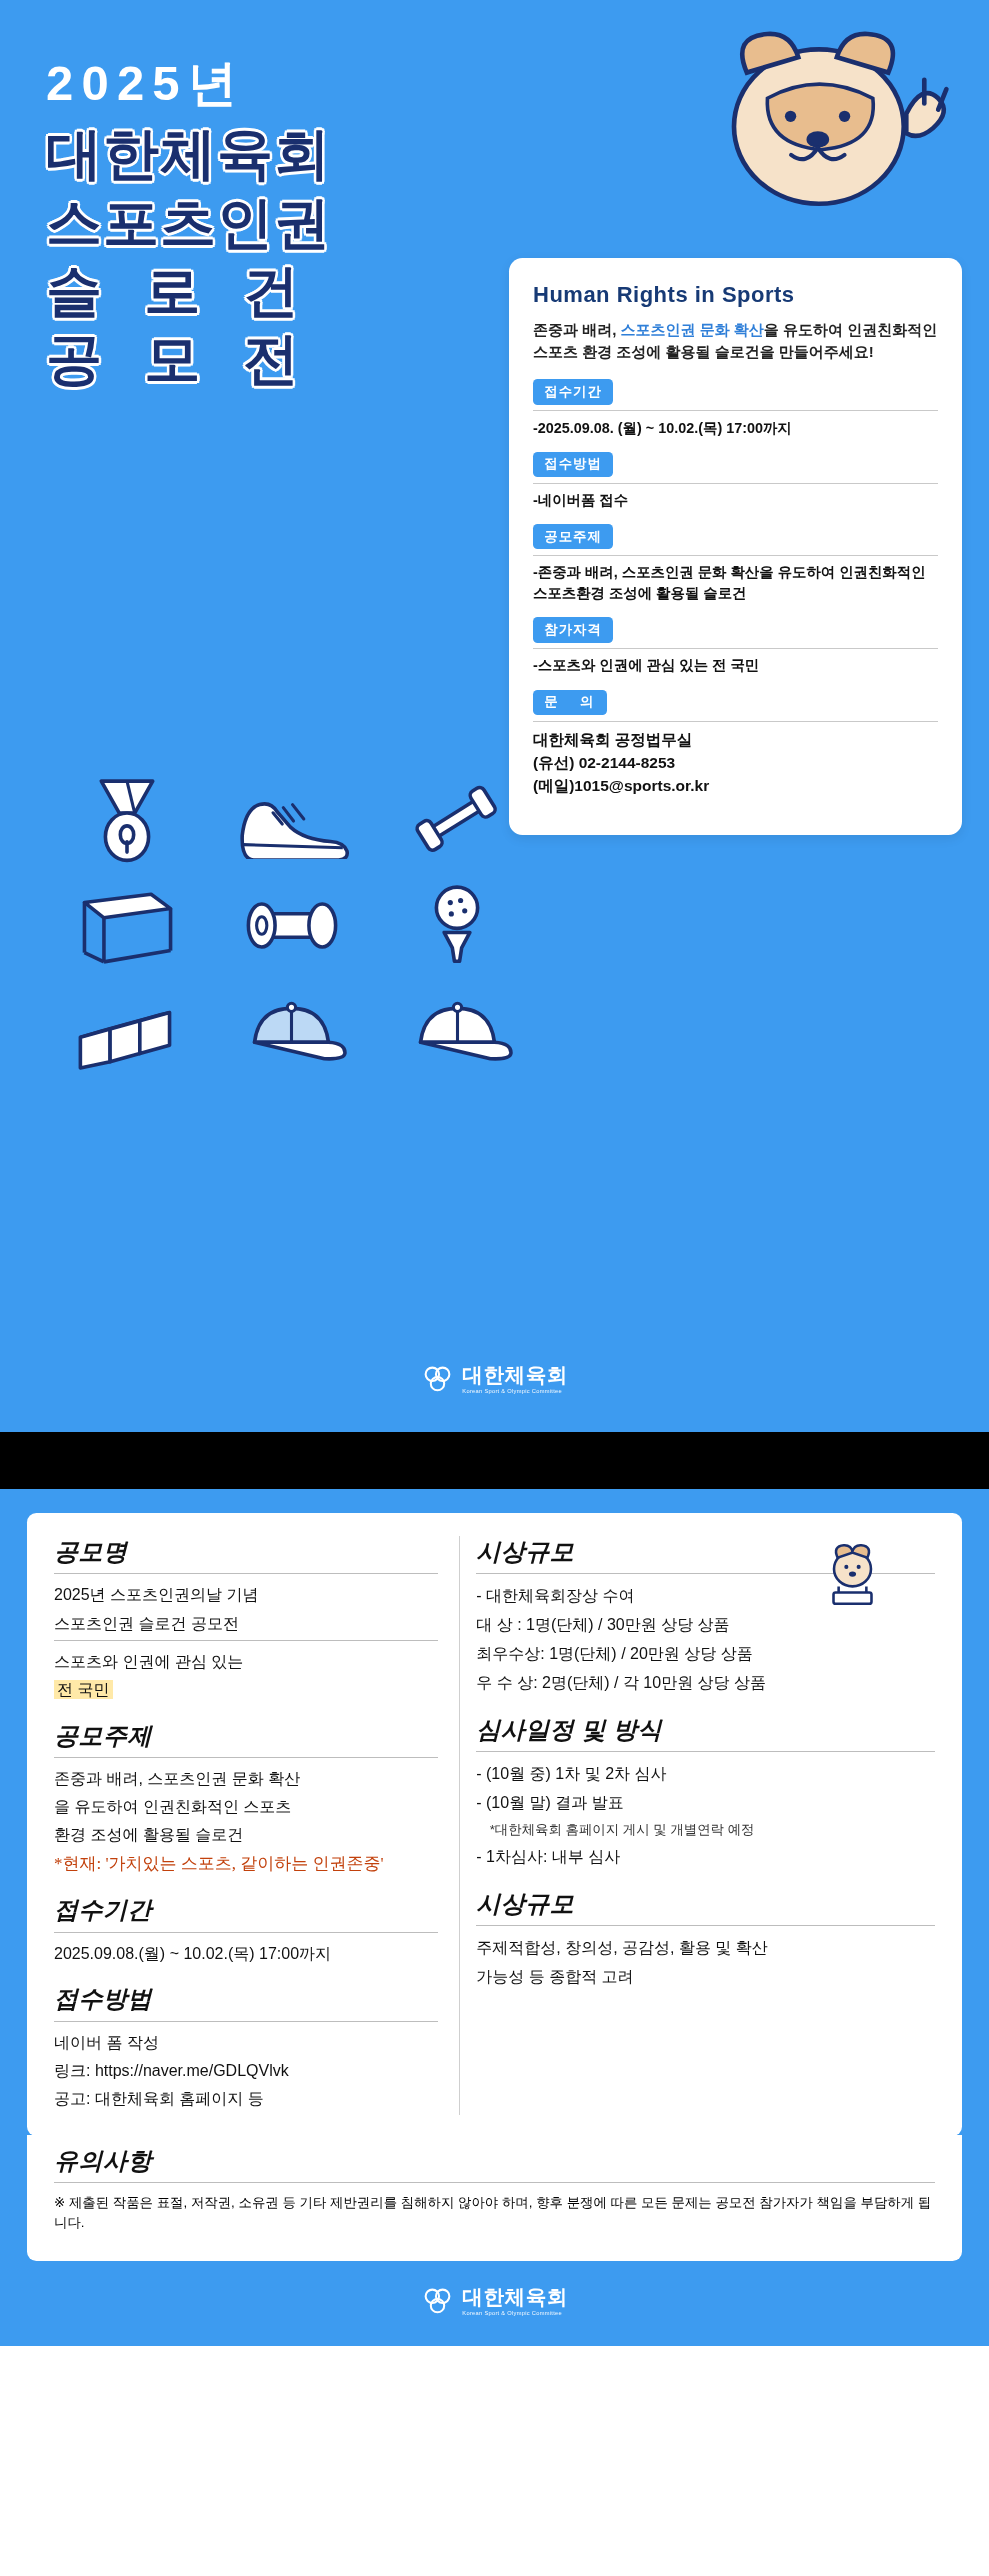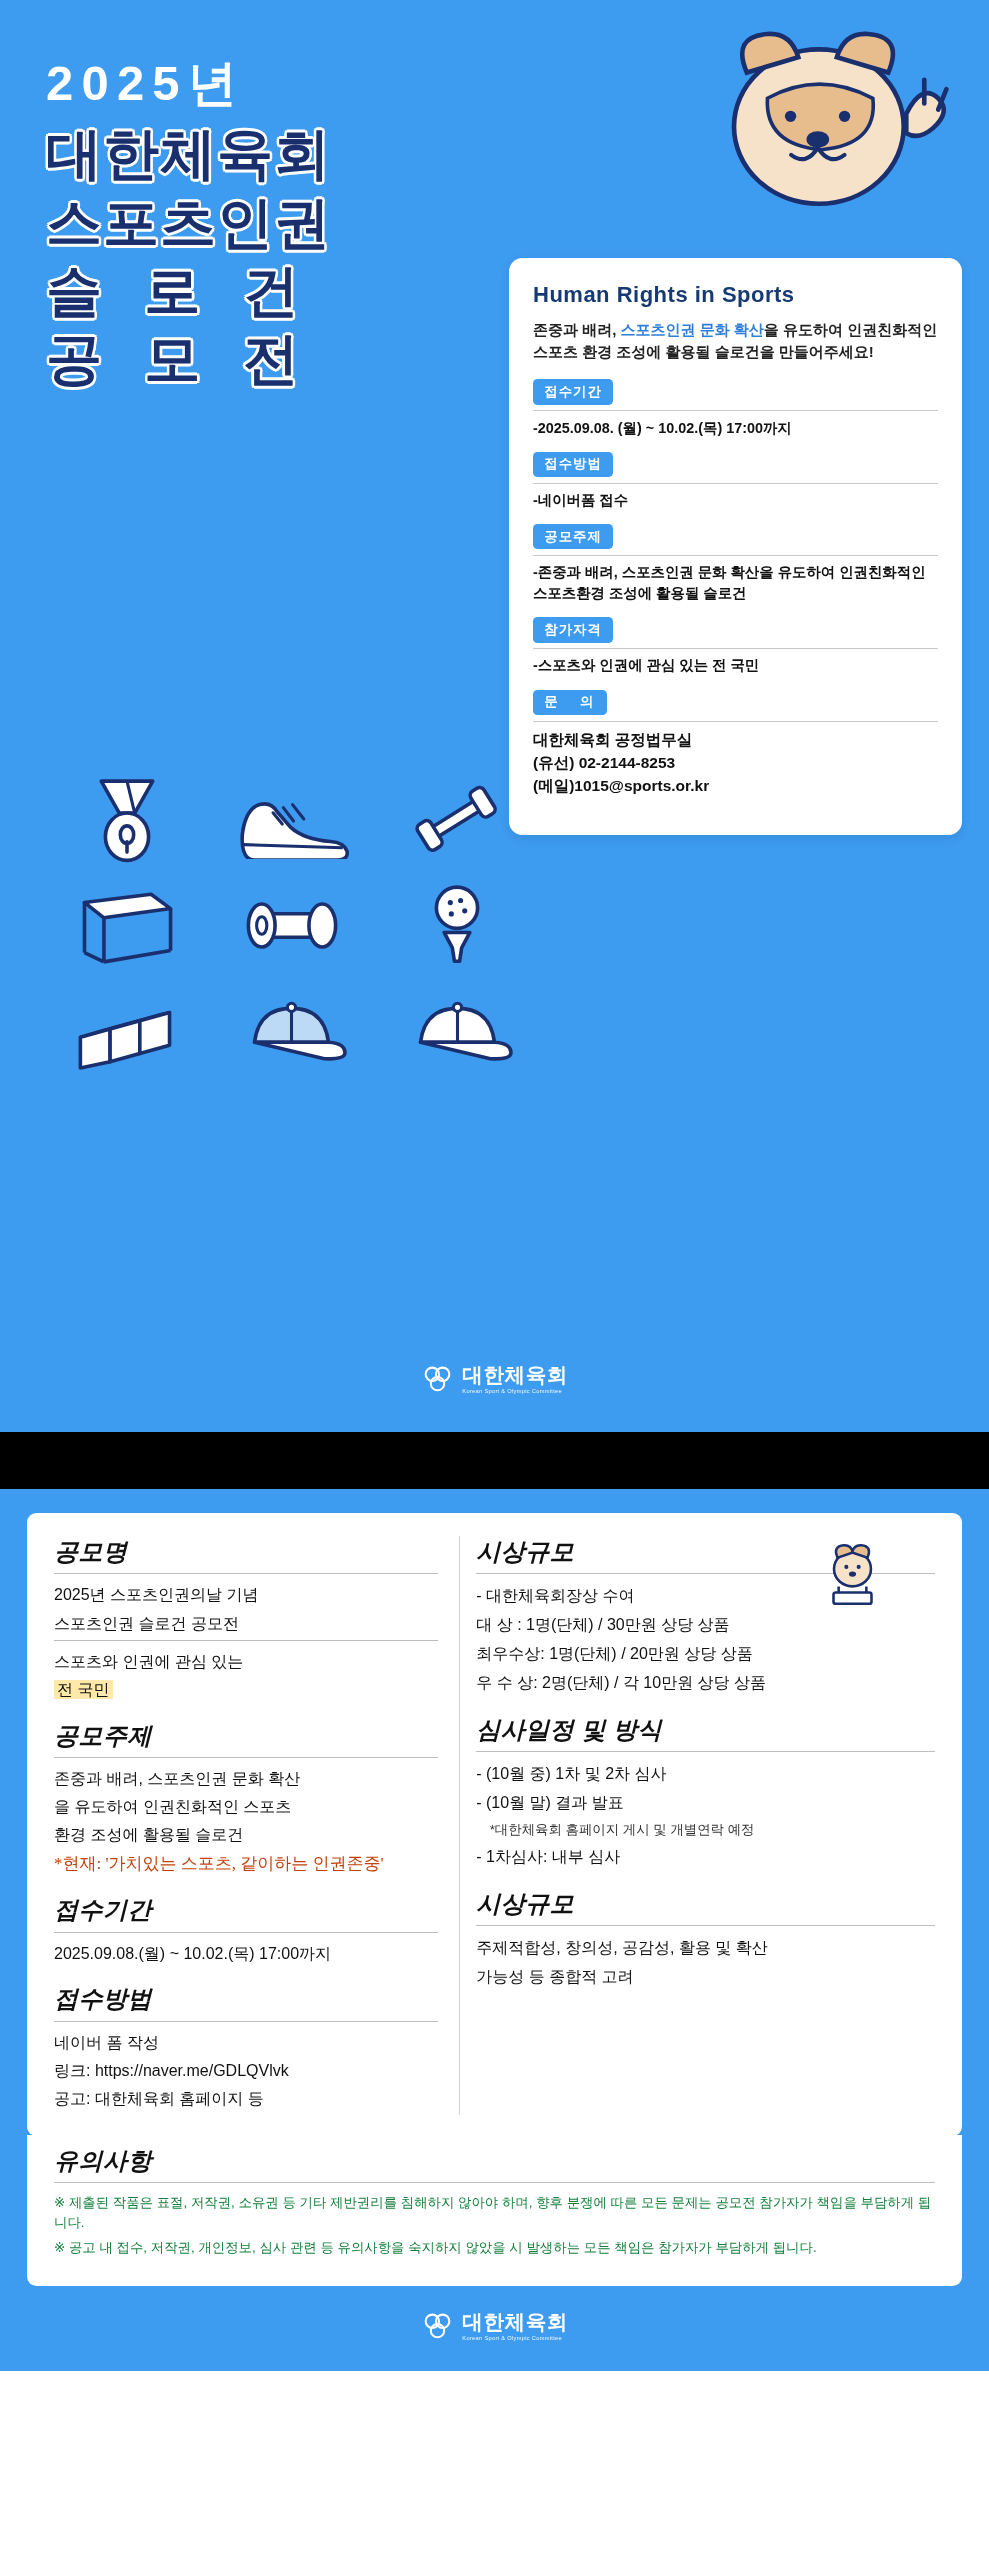--- a/index.html
+++ b/index.html
@@ -194,21 +194,21 @@
     background:#ffffff;
     border-radius:0 0 9.3px 9.3px;
     margin-top:-1px;
     padding:5.2px 27px 23px 27px;
     box-sizing:border-box;
   }
   .notice .h2{margin-top:5.2px;}
   .notice-line{
     font-size:13.4px;
     line-height:1.5;
-    color:#15803d;
+    color:#000000;
     margin:0 0 5.2px 0;
   }
   .detail-logo{
     display:flex;
     align-items:center;
     justify-content:center;
     gap:8.2px;
     padding:24px 0 28px 0;
   }
 
@@ -458,21 +458,20 @@
         <div class="hr"></div>
         <div class="li">주제적합성, 창의성, 공감성, 활용 및 확산</div>
         <div class="li">가능성 등 종합적 고려</div>
       </div>
     </div>
 
     <div class="notice">
       <div class="h2">유의사항</div>
       <div class="hr"></div>
       <div class="notice-line">※ 제출된 작품은 표절, 저작권, 소유권 등 기타 제반권리를 침해하지 않아야 하며, 향후 분쟁에 따른 모든 문제는 공모전 참가자가 책임을 부담하게 됩니다.</div>
-      <div class="notice-line">※ 공고 내 접수, 저작권, 개인정보, 심사 관련 등 유의사항을 숙지하지 않았을 시 발생하는 모든 책임은 참가자가 부담하게 됩니다.</div>
     </div>
 
     <div class="detail-logo">
       <svg class="logo-rings" viewBox="0 0 64 64">
         <circle cx="22" cy="22" r="13" fill="none" stroke="#ffffff" stroke-width="4"></circle>
         <circle cx="42" cy="22" r="13" fill="none" stroke="#ffffff" stroke-width="4"></circle>
         <circle cx="32" cy="40" r="13" fill="none" stroke="#ffffff" stroke-width="4"></circle>
       </svg>
       <div class="logo-text">
         <div class="kr">대한체육회</div>

